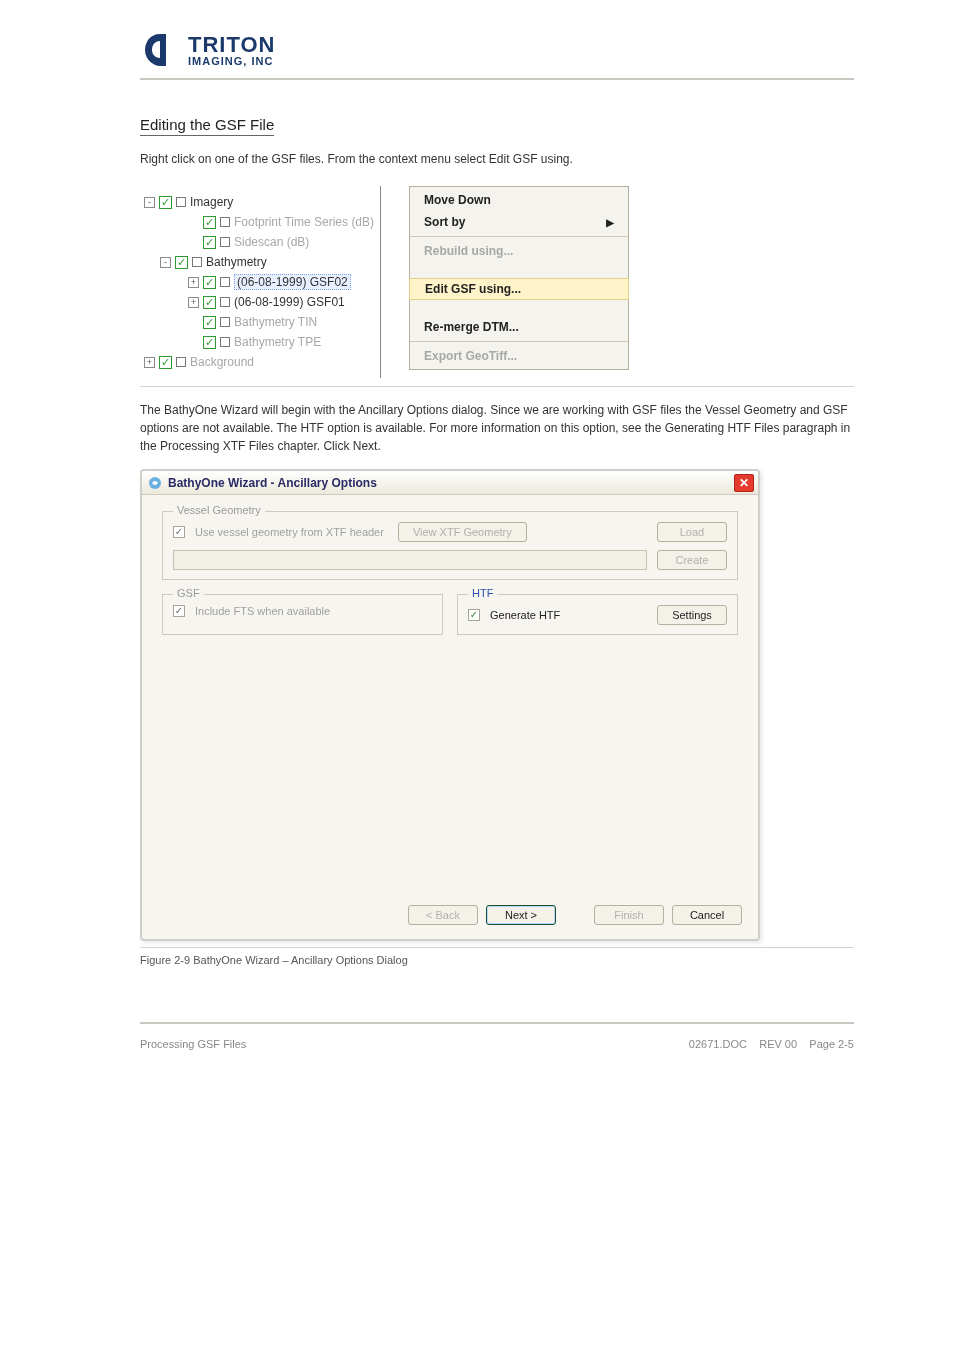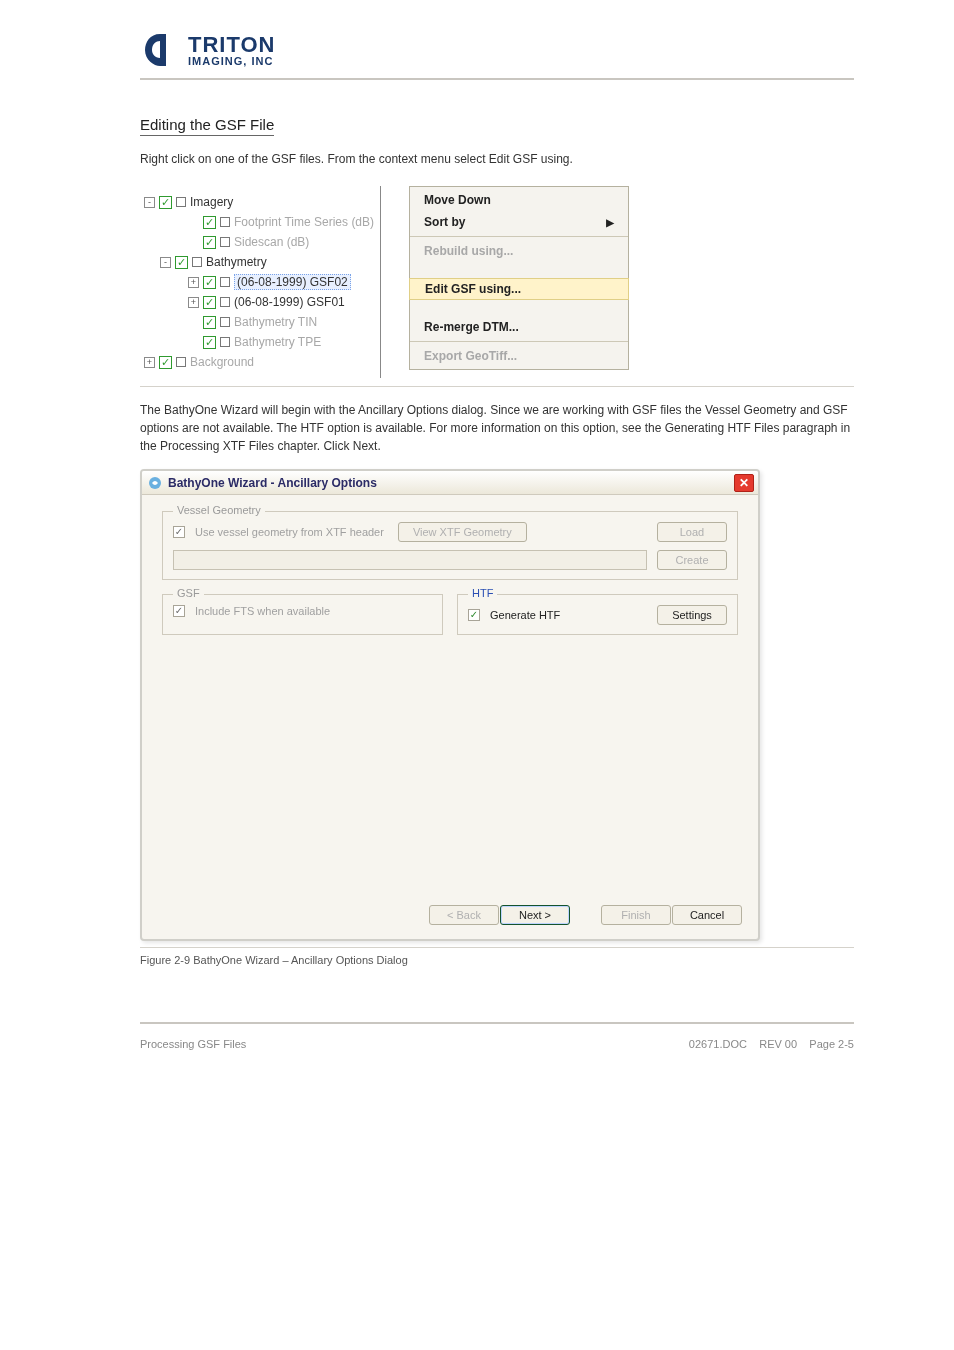--- a/index.html
+++ b/index.html
@@ -138,21 +138,21 @@
   }
   .cb-small .chk { font-size:10px;color:#6a6a6a;line-height:1; }
   .cb-small.enabled .chk { color:#2d8a2d; }
   .cb-label { font-size:11px;color:#a0a0a0; }
   .cb-label.enabled { color:#222; }
 
   .row-split { display:flex; gap:14px; }
   .row-split .group { flex:1; }
 
   .dialog-footer {
-    display:flex; justify-content:flex-end; gap:1px;
+    display:flex; justify-content:flex-end; gap:8px;
     padding:10px 16px 14px 16px;
   }
 
   .pagefoot {
     display:flex; justify-content:space-between; font-size:11px; color:#888;
     padding-top:4px;
   }
 </style>
 </head>
 <body>

